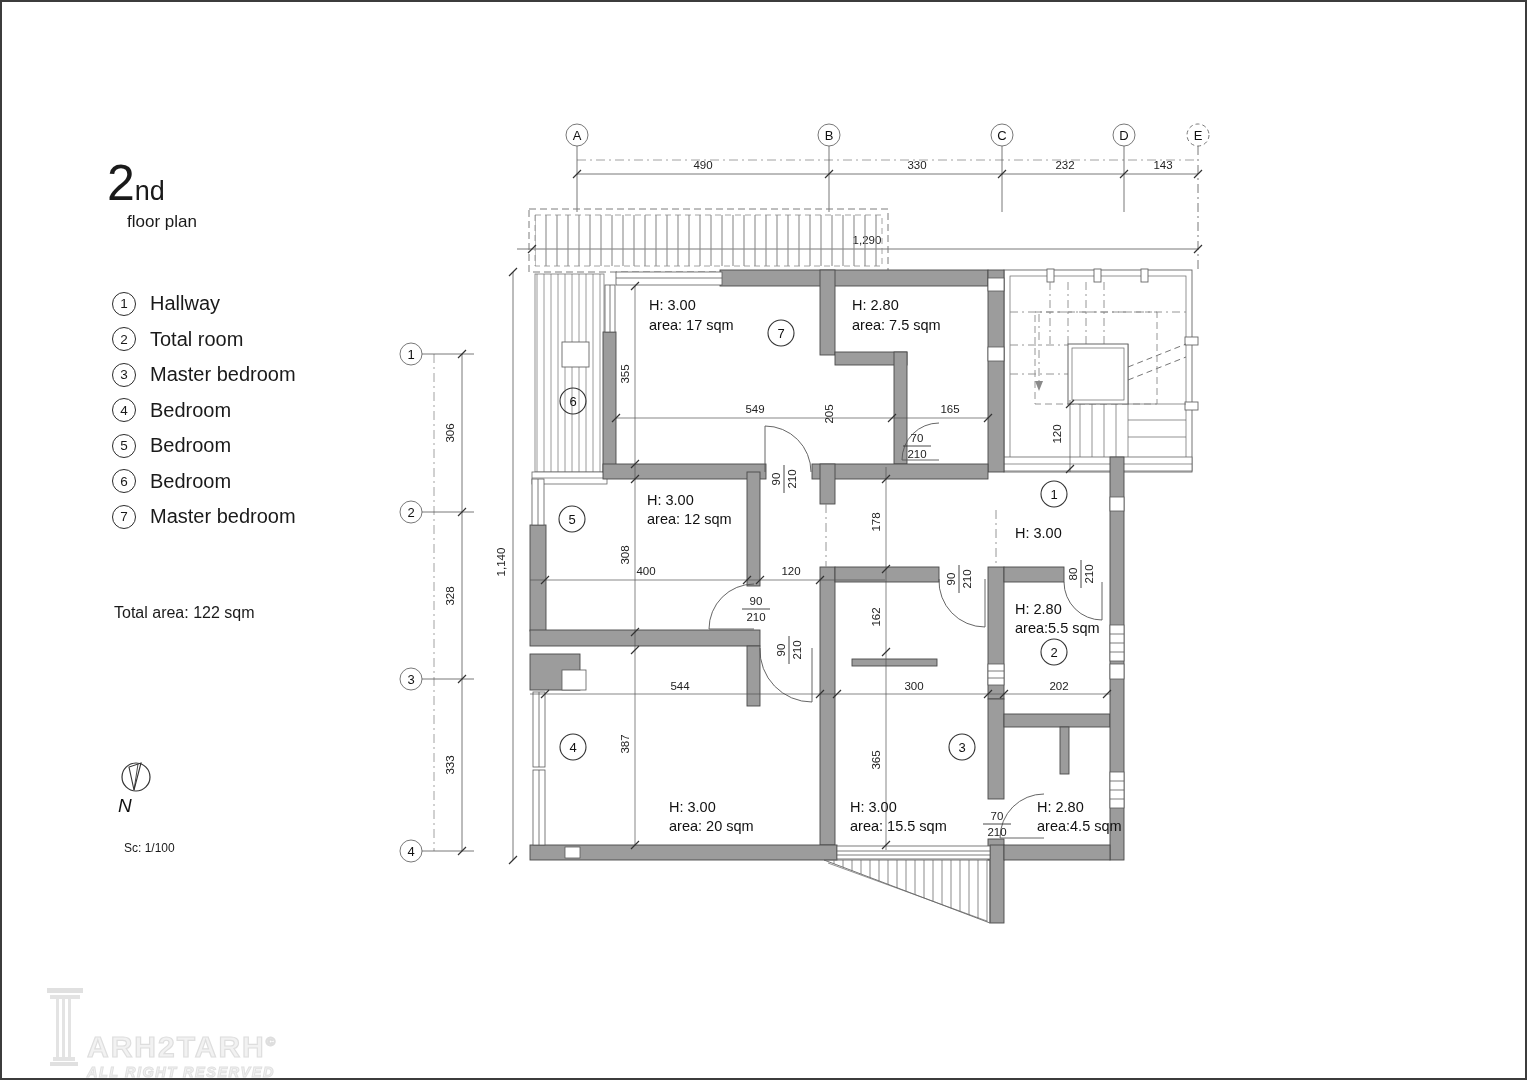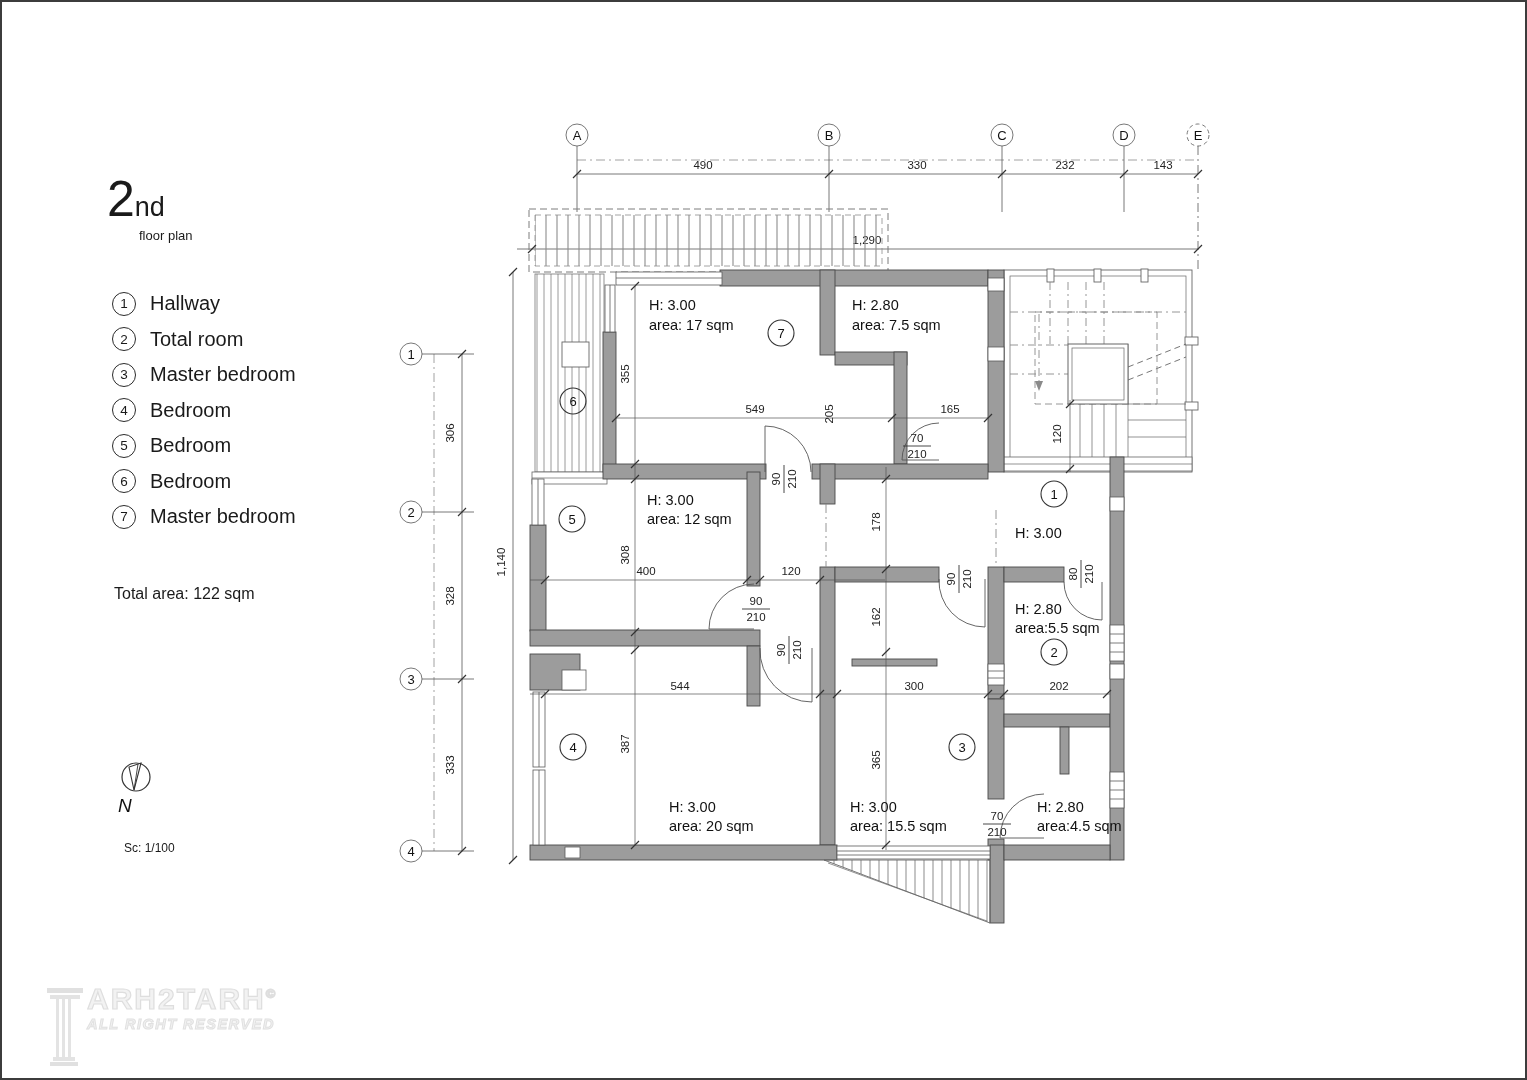--- a/index.html
+++ b/index.html
@@ -3,38 +3,38 @@
 <meta charset="utf-8">
 <style>
   html,body{margin:0;padding:0;background:#fff;}
   .page{
     position:relative;width:1527px;height:1080px;background:#fff;
     border:2px solid #3c3c3c;box-sizing:border-box;overflow:hidden;
     font-family:"Liberation Sans",sans-serif;color:#1a1a1a;
   }
   .abs{position:absolute;}
   
-  .title{left:105px;top:172px;}
+  .title{left:105px;top:156px;}
   .title .big{font-size:50px;line-height:1;}
   .title .suffix{font-size:27px;}
-  .title .sub{font-size:13px;margin:4px 0 0 32px;}
+  .title .sub{font-size:17px;margin:4px 0 0 20px;}
   
   .legend{left:110px;top:284px;}
   .legend .item{display:flex;align-items:center;height:35.5px;}
   .legend .num{
     width:22px;height:22px;border:1.4px solid #2b2b2b;border-radius:50%;
     display:flex;align-items:center;justify-content:center;font-size:13.5px;flex:0 0 auto;
   }
   .legend .lab{font-size:20px;margin-left:14px;white-space:nowrap;}
-  .totalarea{left:112px;top:583px;font-size:16px;}
+  .totalarea{left:112px;top:602px;font-size:16px;}
   .north{left:108px;top:758px;}
   .scale{left:122px;top:839px;font-size:12px;}
   
   .wm{left:45px;top:982px;display:flex;align-items:flex-start;}
-  .wm-text{margin-left:4px;}
+  .wm-text{margin-left:4px;margin-top:48px;}
   .wm-brand{
     font-size:30px;font-weight:bold;letter-spacing:2px;color:#f2f2f2;
     -webkit-text-stroke:1.2px #dedede;line-height:1;
   }
   .wm-copy{font-size:13px;vertical-align:super;}
   .wm-rights{
     font-size:14.5px;font-weight:bold;letter-spacing:1.5px;color:#f2f2f2;
     -webkit-text-stroke:1px #e0e0e0;margin-top:2px;font-style:italic;
   }
   svg text{font-family:"Liberation Sans",sans-serif;}

